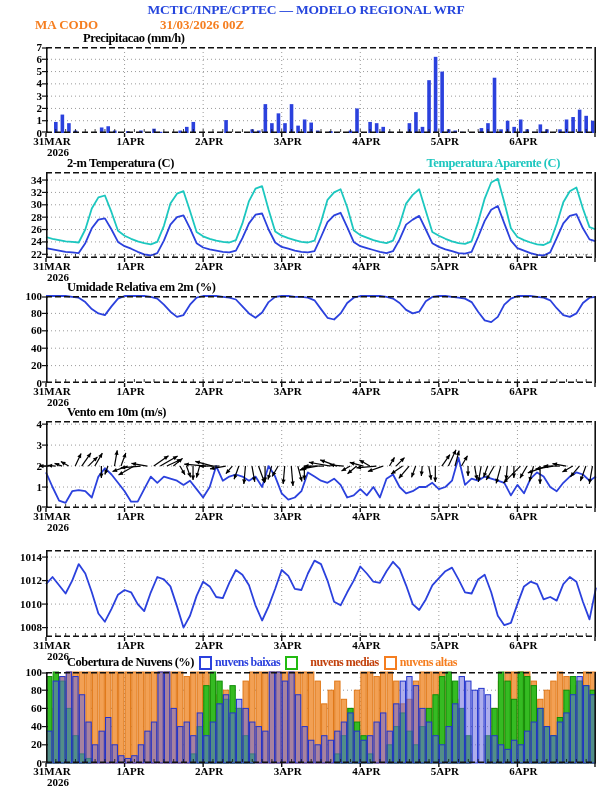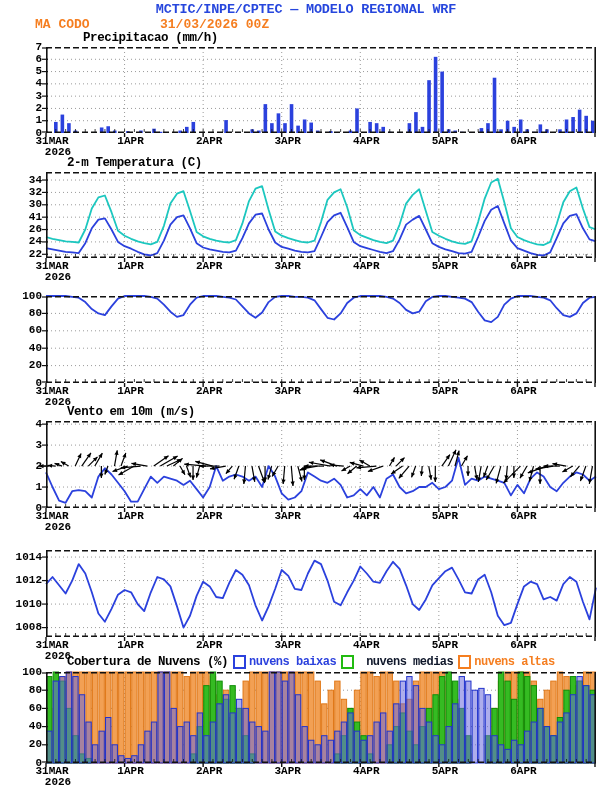--- a/index.html
+++ b/index.html
@@ -1,17 +1,17 @@
 <!DOCTYPE html>
 <html><head>
 <meta charset="utf-8">
 <style>
   html,body{margin:0;padding:0;background:#fff;}
   #canvas{position:relative;width:612px;height:792px;background:#fff;
-    font-family:Liberation Mono, monospace;font-weight:bold;color:#000;overflow:hidden;}
+    font-family:Liberation Serif, serif;font-weight:bold;color:#000;overflow:hidden;}
   .abs{position:absolute;white-space:nowrap;}
   .hdr-title{top:2px;left:0;width:612px;text-align:center;font-size:13.5px;letter-spacing:-0.2px;}
   .hdr-station{top:17px;left:35px;font-size:13px;}
   .hdr-run{top:17px;left:160px;font-size:13px;}
   .panel-title{font-size:12.5px;letter-spacing:-0.4px;}
   .t-precip{top:31px;left:67px;margin-left:16px;}
   .t-loc{top:31px;left:46px;width:510px;text-align:right;font-size:12.5px;letter-spacing:-0.3px;}
   .t-temp{top:156px;left:67px;}
   .t-temp-leg{top:156px;left:46px;width:514px;text-align:right;font-size:12.5px;letter-spacing:-0.4px;}
   .t-hum{top:280px;left:67px;}
@@ -28,30 +28,32 @@
 <body>
 
 <div id="canvas">
   <div class="abs hdr-title" style="color:#2646dd;">MCTIC/INPE/CPTEC — MODELO REGIONAL WRF</div>
   <div class="abs hdr-station" style="color:#f57e20;">MA CODO</div>
   <div class="abs hdr-run" style="color:#f57e20;">31/03/2026 00Z</div>
 
   <div class="abs panel-title t-precip">Precipitacao (mm/h)</div>
 
   <div class="abs panel-title t-temp">2-m Temperatura (C)</div>
+  <div class="abs t-temp-leg" style="color:#1cc7bf;">Temperatura Aparente (C)</div>
 
+  <div class="abs panel-title t-hum">Umidade Relativa em 2m (%)</div>
   <div class="abs panel-title t-wind">Vento em 10m (m/s)</div>
 
   <div class="abs t-clouds">
     <span class="panel-title" style="letter-spacing:-0.5px;">Cobertura de Nuvens (%)</span>
     <span class="legend-item" style="color:#2b41dd;">
       <span class="legend-box" style="border-color:#2b41dd;"></span>
       <span>nuvens baixas</span>
     </span>
-    <span class="legend-item" style="color:#0f172a;gap:12px;">
+    <span class="legend-item" style="color:#c2410c;gap:12px;">
       <span class="legend-box" style="border-color:#22bb11;"></span>
       <span>nuvens medias</span>
     </span>
     <span class="legend-item" style="color:#f57e20;">
       <span class="legend-box" style="border-color:#f57e20;"></span>
       <span>nuvens altas</span>
     </span>
   </div>
 <svg width="550" height="86" class="plot" style="left: 46px; top: 47px;">
       <line x1="78.57142857142857" y1="1" x2="78.57142857142857" y2="85" stroke="#9a9a9a" stroke-width="1" stroke-dasharray="1,3"></line>
@@ -304,21 +306,21 @@
       <line x1="-4" y1="69.91366906474819" x2="2" y2="69.91366906474819" stroke="#111" stroke-width="1.2"></line>
       <line x1="-4" y1="57.53956834532373" x2="2" y2="57.53956834532373" stroke="#111" stroke-width="1.2"></line>
       <line x1="-4" y1="45.16546762589927" x2="2" y2="45.16546762589927" stroke="#111" stroke-width="1.2"></line>
       <line x1="-4" y1="32.791366906474806" x2="2" y2="32.791366906474806" stroke="#111" stroke-width="1.2"></line>
       <line x1="-4" y1="20.41726618705034" x2="2" y2="20.41726618705034" stroke="#111" stroke-width="1.2"></line>
       <line x1="-4" y1="8.043165467625883" x2="2" y2="8.043165467625883" stroke="#111" stroke-width="1.2"></line>
     </svg>
     <div class="ylab" style="top: 247.788px;">22</div>
     <div class="ylab" style="top: 235.414px;">24</div>
     <div class="ylab" style="top: 223.04px;">26</div>
-    <div class="ylab" style="top: 210.665px;">41</div>
+    <div class="ylab" style="top: 210.665px;">28</div>
     <div class="ylab" style="top: 198.291px;">30</div>
     <div class="ylab" style="top: 185.917px;">32</div>
     <div class="ylab" style="top: 173.543px;">34</div>
     <div class="xlab" style="left: 30px; top: 260px;">31MAR</div>
     <div class="xlab" style="left: 108.571px; top: 260px;">1APR</div>
     <div class="xlab" style="left: 187.143px; top: 260px;">2APR</div>
     <div class="xlab" style="left: 265.714px; top: 260px;">3APR</div>
     <div class="xlab" style="left: 344.286px; top: 260px;">4APR</div>
     <div class="xlab" style="left: 422.857px; top: 260px;">5APR</div>
     <div class="xlab" style="left: 501.429px; top: 260px;">6APR</div>

